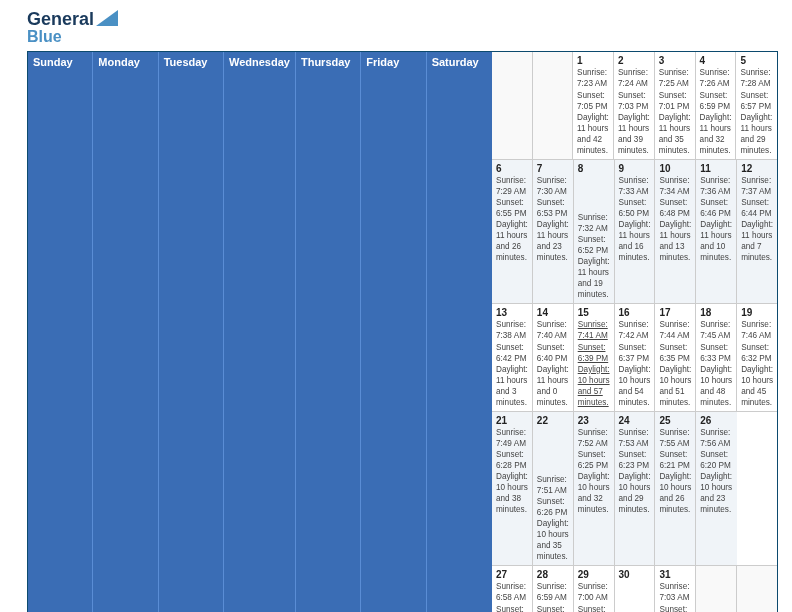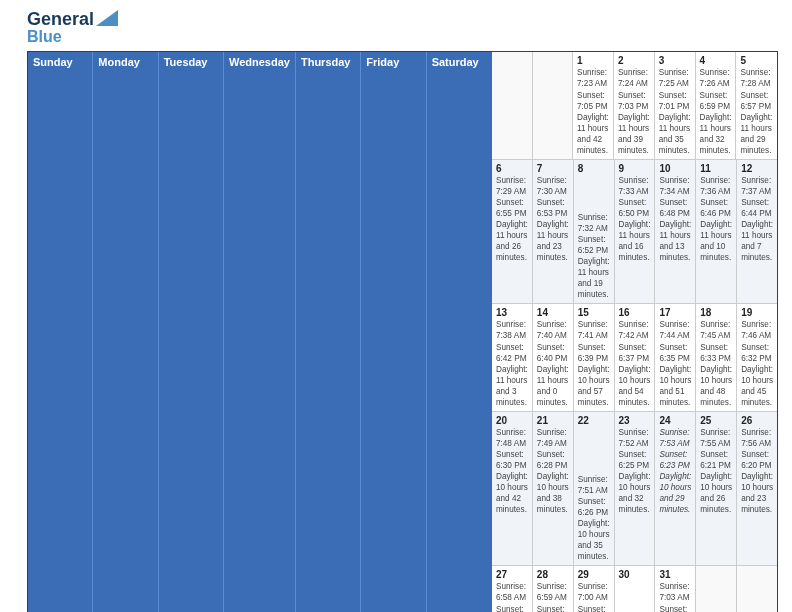--- a/index.html
+++ b/index.html
@@ -229,21 +229,21 @@
 Daylight: 11 hours and 3 minutes.</div>
           </div>
           <div class="cal-cell">
             <div class="day-num">14</div>
             <div class="cell-text" style="white-space: pre-line;">Sunrise: 7:40 AM
 Sunset: 6:40 PM
 Daylight: 11 hours and 0 minutes.</div>
           </div>
           <div class="cal-cell">
             <div class="day-num">15</div>
-            <div class="cell-text" style="white-space: pre-line;">Sunrise: 7:41 AM
+            <div class="cell-text" style="white-space: pre-line; text-decoration: underline;">Sunrise: 7:41 AM
 Sunset: 6:39 PM
 Daylight: 10 hours and 57 minutes.</div>
           </div>
           <div class="cal-cell">
             <div class="day-num">16</div>
             <div class="cell-text" style="white-space: pre-line;">Sunrise: 7:42 AM
 Sunset: 6:37 PM
 Daylight: 10 hours and 54 minutes.</div>
           </div>
           <div class="cal-cell">
@@ -260,46 +260,40 @@
           </div>
           <div class="cal-cell">
             <div class="day-num">19</div>
             <div class="cell-text" style="white-space: pre-line;">Sunrise: 7:46 AM
 Sunset: 6:32 PM
 Daylight: 10 hours and 45 minutes.</div>
           </div>
         </div>
         <div class="cal-row">
           <div class="cal-cell alt-row">
-            <div class="day-num">20</div>
-            <div class="cell-text" style="white-space: pre-line;">Sunrise: 7:48 AM
-Sunset: 6:30 PM
-Daylight: 10 hours and 42 minutes.</div>
-          </div>
-          <div class="cal-cell alt-row">
             <div class="day-num">21</div>
             <div class="cell-text" style="white-space: pre-line;">Sunrise: 7:49 AM
 Sunset: 6:28 PM
 Daylight: 10 hours and 38 minutes.</div>
           </div>
           <div class="cal-cell alt-row">
             <div class="day-num">22</div>
             <div class="cell-text" style="white-space: pre-line; margin-top: 48px;">Sunrise: 7:51 AM
 Sunset: 6:26 PM
 Daylight: 10 hours and 35 minutes.</div>
           </div>
           <div class="cal-cell alt-row">
             <div class="day-num">23</div>
             <div class="cell-text" style="white-space: pre-line;">Sunrise: 7:52 AM
 Sunset: 6:25 PM
 Daylight: 10 hours and 32 minutes.</div>
           </div>
           <div class="cal-cell alt-row">
             <div class="day-num">24</div>
-            <div class="cell-text" style="white-space: pre-line; font-style: italic;">Sunrise: 7:53 AM
+            <div class="cell-text" style="white-space: pre-line;">Sunrise: 7:53 AM
 Sunset: 6:23 PM
 Daylight: 10 hours and 29 minutes.</div>
           </div>
           <div class="cal-cell alt-row">
             <div class="day-num">25</div>
             <div class="cell-text" style="white-space: pre-line;">Sunrise: 7:55 AM
 Sunset: 6:21 PM
 Daylight: 10 hours and 26 minutes.</div>
           </div>
           <div class="cal-cell alt-row">

